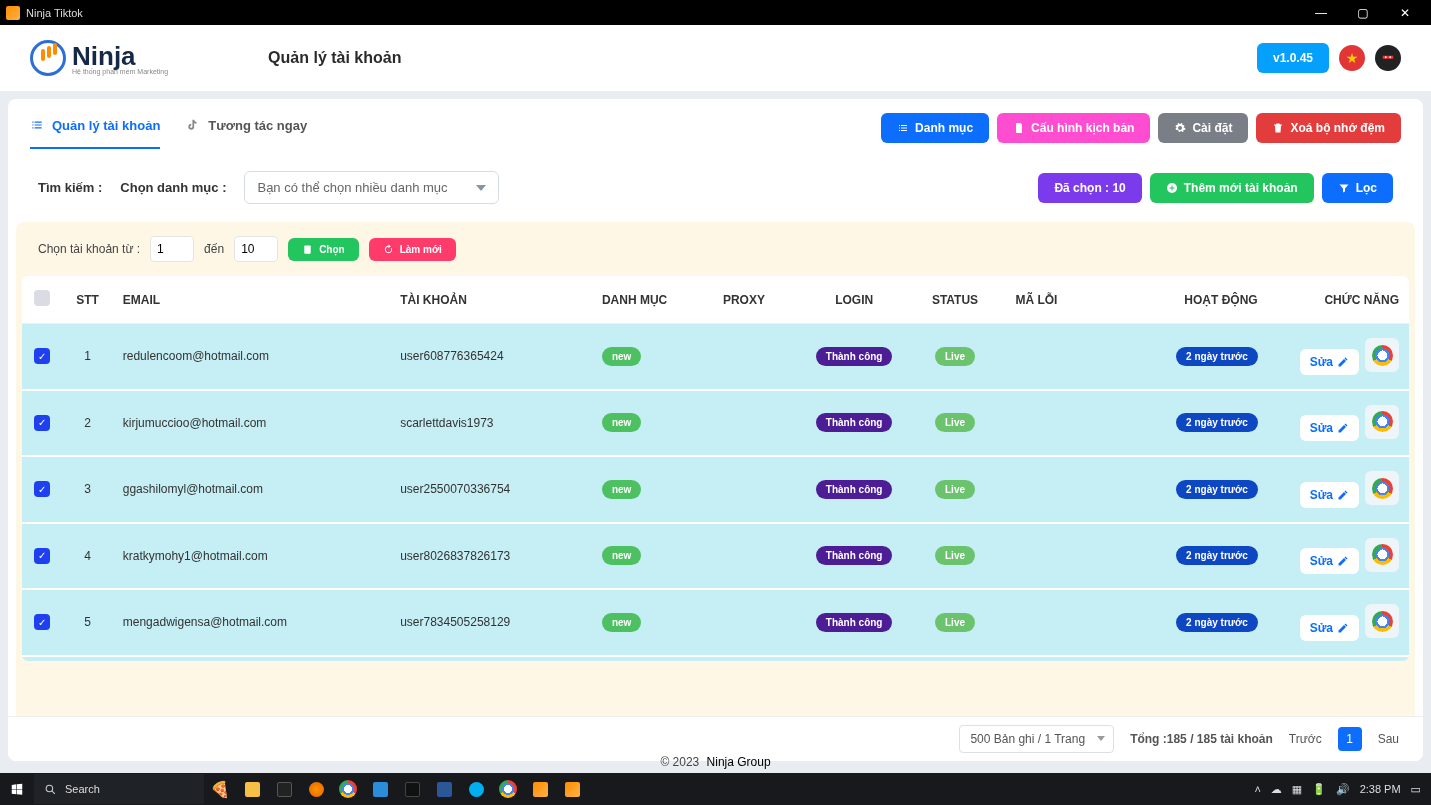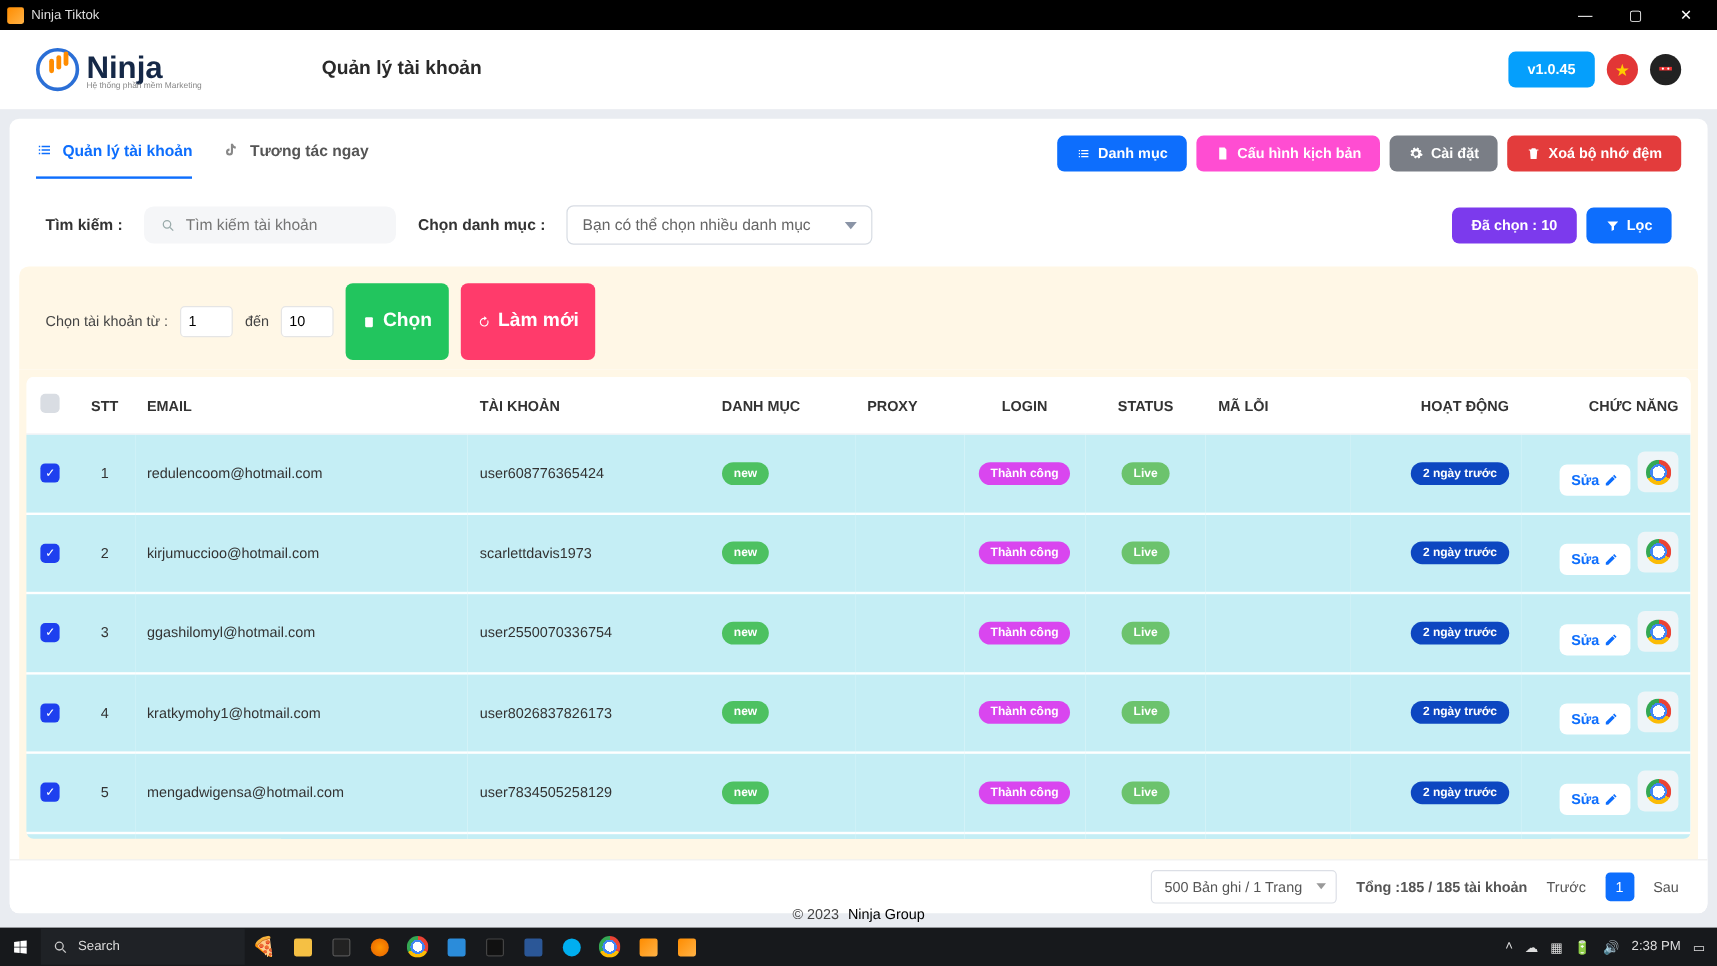--- a/index.html
+++ b/index.html
@@ -38,32 +38,32 @@
   .search-box{display:flex;align-items:center;background:#f5f6f8;border-radius:8px;padding:8px 14px;color:#9aa;gap:8px;width:210px;}
   .search-box input{border:none;background:transparent;outline:none;font-size:13px;color:#333;width:100%;}
   .category-select{border:1px solid #d7dce3;border-radius:6px;padding:8px 36px 8px 12px;color:#666;font-size:13px;background:#fff;position:relative;width:255px;cursor:pointer;}
   .category-select:after{content:"";position:absolute;right:12px;top:50%;margin-top:-3px;border-left:5px solid transparent;border-right:5px solid transparent;border-top:6px solid #8a94a6;}
   .sr-right{margin-left:auto;display:flex;gap:8px;padding-left:11px;}
   .btn-purple{background:#7c3aed;}
   .btn-green{background:#22c55e;}
   .btn-cyan{background:#0d6efd;}
   .range-row{background:#fff7e6;margin:0 8px;border-radius:8px 8px 0 0;padding:14px 22px 8px 22px;display:flex;align-items:center;gap:10px;font-size:12px;color:#444;}
   .range-row input{width:44px;padding:5px 6px;border:1px solid #e5e5e5;border-radius:4px;font-size:12px;}
-  .btn-sm{padding:23px 14px;font-size:16px;justify-content:center;}
+  .btn-sm{padding:6px 14px;font-size:10px;justify-content:center;}
   .table-area{flex:1;margin:0 8px;background:#fff7e6;overflow:hidden;position:relative;}
   .table-scroll{background:#fff;margin:6px 6px 0 6px;border-radius:6px;overflow-y:auto;height:385px;}
   table{width:100%;border-collapse:collapse;}
   thead th{text-align:left;font-size:12px;font-weight:700;color:#333;padding:14px 10px;border-bottom:1px solid #eef0f4;}
   tbody tr{background:#c5eef5;border-bottom:2px solid #fff;}
   tbody td{padding:14px 10px;font-size:12px;color:#333;}
   .cb{width:16px;height:16px;border-radius:4px;background:#1e40ef;display:inline-flex;align-items:center;justify-content:center;color:#fff;font-size:10px;}
   .cb.empty{background:#d9dde3;}
   .badge{display:inline-block;padding:4px 10px;border-radius:10px;font-size:10px;font-weight:600;color:#fff;}
   .badge-new{background:#4dc161;}
-  .badge-login{background:#d946ef;}
+  .badge-login{background:#4c1d95;}
   .badge-status{background:#6cc36d;}
   .badge-activity{background:#0d47c1;}
   .edit-btn{background:#ffffff;color:#0d6efd;border:none;border-radius:6px;padding:6px 10px;font-size:12px;font-weight:600;display:inline-flex;align-items:center;gap:4px;cursor:pointer;}
   .chrome-btn{width:34px;height:34px;border-radius:6px;background:#eef5f8;display:inline-flex;align-items:center;justify-content:center;cursor:pointer;border:none;margin-left:6px;}
   .pagination-bar{display:flex;align-items:center;justify-content:flex-end;gap:16px;padding:8px 24px;background:#fff;font-size:12px;color:#555;border-top:1px solid #eee;}
   .page-select{border:1px solid #dcdfe6;border-radius:4px;padding:6px 28px 6px 10px;background:#fff;position:relative;font-size:12px;cursor:pointer;}
   .page-select:after{content:"";position:absolute;right:8px;top:50%;margin-top:-3px;border-left:4px solid transparent;border-right:4px solid transparent;border-top:5px solid #999;}
   .page-num{width:24px;height:24px;border-radius:4px;background:#0d6efd;color:#fff;display:flex;align-items:center;justify-content:center;font-size:12px;}
   .footer{position:absolute;bottom:0;left:8px;right:8px;text-align:center;font-size:12px;color:#444;padding:6px;}
   .footer .brand{color:#000000;margin-left:4px;}
@@ -174,33 +174,33 @@
           <svg width="12" height="12" viewBox="0 0 24 24">
               <path fill="#fff" d="M6 7h12l-1 14H7zM9 3h6l1 2h4v2H4V5h4z"></path>
             </svg>
           <span>Xoá bộ nhớ đệm</span>
         </button>
       </div>
     </div>
 
     <div class="search-row">
       <span class="search-label">Tìm kiếm :</span>
-      <div class="search-box">
-        <svg width="14" height="14" viewBox="0 0 24 24">
-            <circle cx="10" cy="10" r="6" fill="none" stroke="#9aa" stroke-width="2"></circle>
-            <path stroke="#9aa" stroke-width="2" d="M15 15l5 5"></path>
-          </svg>
-        <input placeholder="Tìm kiếm tài khoản" style="">
-      </div>
       <span class="search-label">Chọn danh mục :</span>
       <div class="category-select">
         <span>Bạn có thể chọn nhiều danh mục</span>
       </div>
       <div class="sr-right">
         <button class="btn btn-purple">Đã chọn : 10</button>
+        <button class="btn btn-green">
+          <svg width="12" height="12" viewBox="0 0 24 24">
+              <circle cx="12" cy="12" r="10" fill="#fff"></circle>
+              <path fill="#22c55e" d="M11 7h2v10h-2zM7 11h10v2H7z"></path>
+            </svg>
+          <span>Thêm mới tài khoản</span>
+        </button>
         <button class="btn btn-cyan">
           <svg width="12" height="12" viewBox="0 0 24 24">
               <path fill="#fff" d="M3 5h18l-7 8v6l-4 2v-8z"></path>
             </svg>
           <span>Lọc</span>
         </button>
       </div>
     </div>
 
     <div class="range-row">

